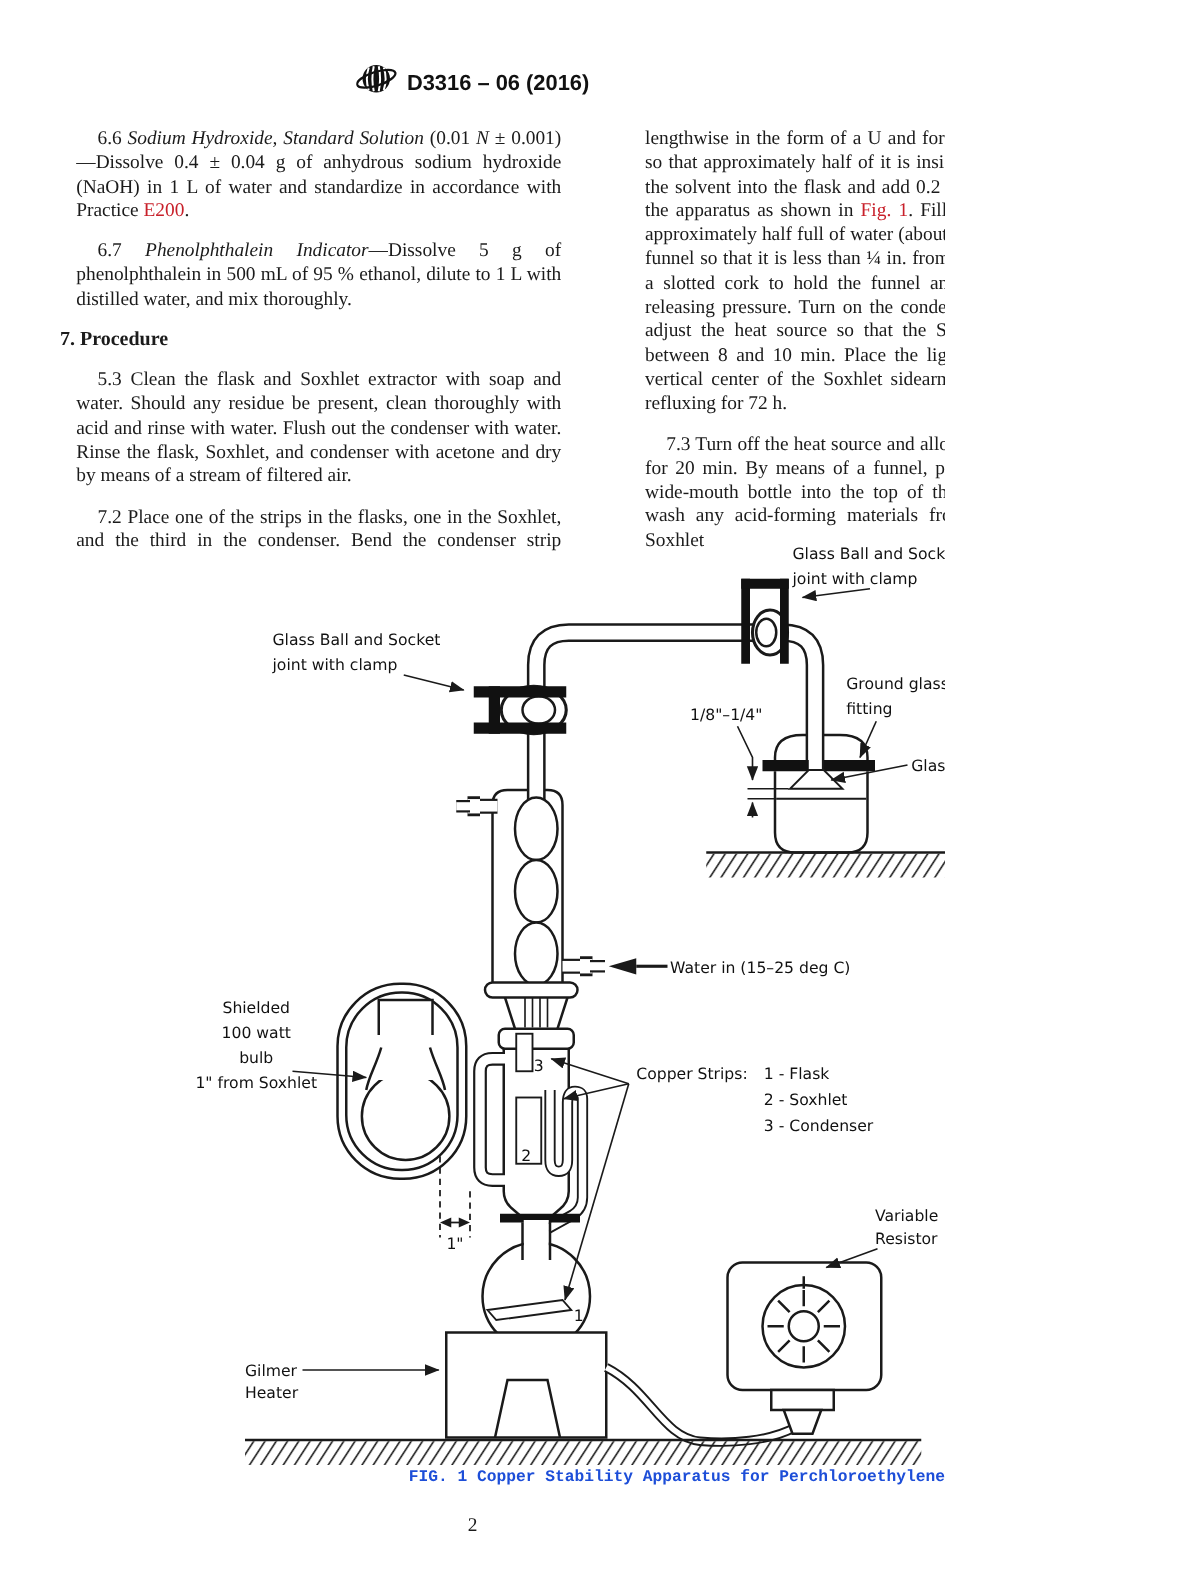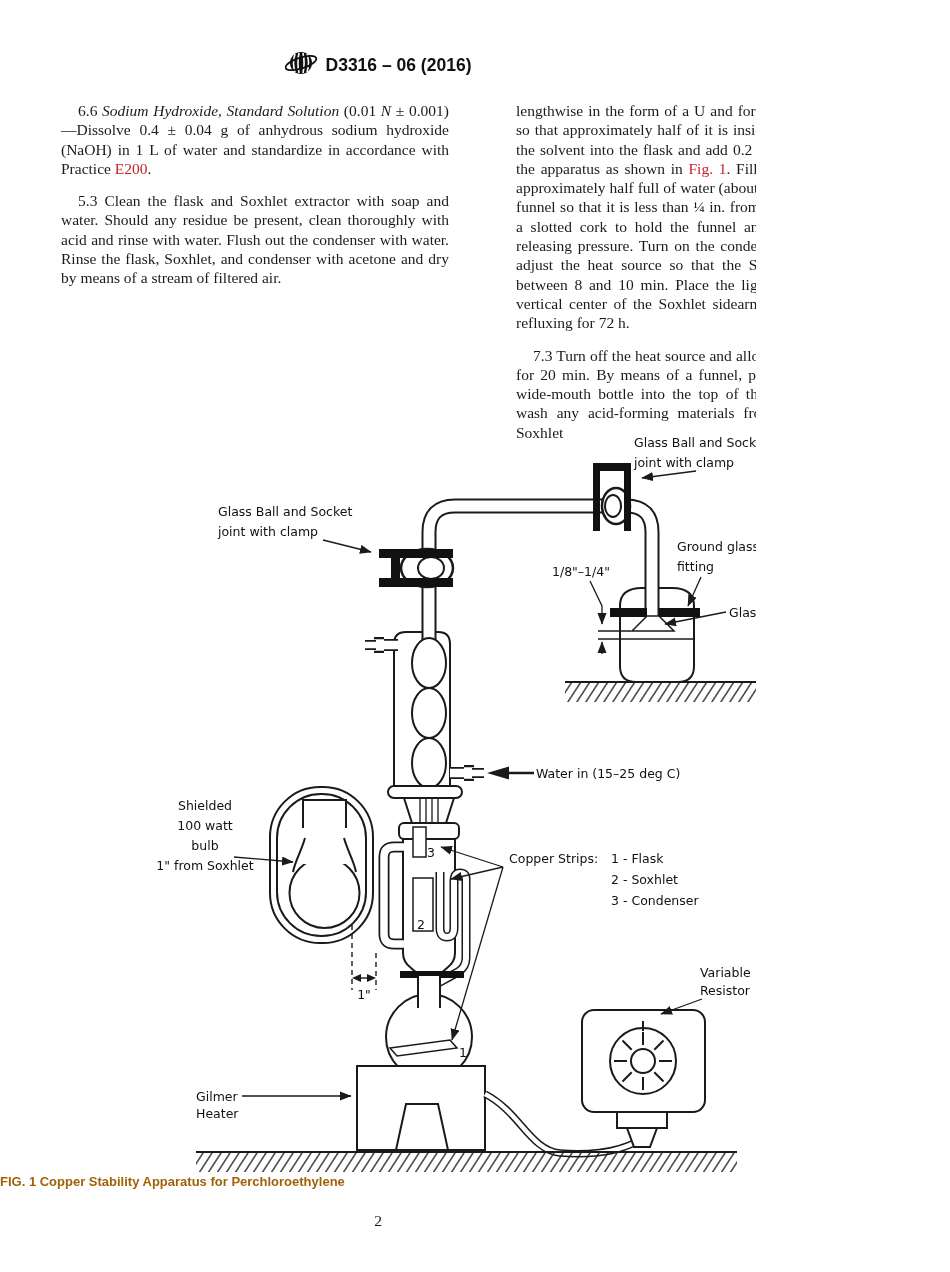--- a/index.html
+++ b/index.html
@@ -17,22 +17,22 @@
   .col p{margin:13px;}
   .col p + p{margin-top:5.5px;}
   .para{text-indent:17px;}
   .flush{text-align-last:justify;}
   .col h3{font-size:16px;line-height:19px;margin:13px 0 8px 0;text-align:left;font-family:"Liberation Serif",serif;}
   .i{font-style:italic;}
   .link{color:var(--red);}
   
   #fig{position:absolute;left:0;top:420px;width:950px;height:760px;}
   #fig text{font-family:"DejaVu Sans",sans-serif;font-size:12.5px;fill:#111;}
-  #caption{position:absolute;top:1174px;left:0;right:0;text-align:left;
-           font-family:Liberation Sans, sans-serif;font-weight:bold;font-size:13px;color:#a16207;}
+  #caption{position:absolute;top:1174px;left:0;right:0;text-align:right;
+           font-family:Liberation Mono, monospace;font-weight:bold;font-size:13px;color:#1d4ed8;}
   #pagenum{position:absolute;top:1212px;left:0;right:0;text-align:center;font-size:15.5px;}
 </style>
 </head>
 <body>
 
 <div id="page">
 
   <div id="hdr">
     <span>
       <svg width="34" height="27" viewBox="0 0 34 27">
@@ -44,21 +44,24 @@
         <ellipse cx="16" cy="13" rx="16" ry="5.5" fill="none" stroke="#111" stroke-width="1.8" transform="rotate(-18 16 13)"></ellipse>
       </svg>
     </span>
     <span class="ttl">D3316 – 06 (2016)</span>
   </div>
 
   <div id="chgbar"></div>
 
   <div class="col" id="col-left">
     <p class="para"><span>6.6 </span><span class="i">Sodium Hydroxide, Standard Solution</span><span> (0.01 </span><span class="i">N</span><span> ± 0.001)—Dissolve 0.4 ± 0.04 g of anhydrous sodium hydroxide (NaOH) in 1 L of water and standardize in accordance with Practice </span><span class="link">E200</span><span>.</span></p>
+    <p class="para"><span>6.7 </span><span class="i">Phenolphthalein Indicator</span><span>—Dissolve 5 g of phenolphthalein in 500 mL of 95 % ethanol, dilute to 1 L with distilled water, and mix thoroughly.</span></p>
+    <h3>7. Procedure</h3>
     <p class="para"><span>5.3 Clean the flask and Soxhlet extractor with soap and water. Should any residue be present, clean thoroughly with acid and rinse with water. Flush out the condenser with water. Rinse the flask, Soxhlet, and condenser with acetone and dry by means of a stream of filtered air.</span></p>
+    <p class="para flush"><span>7.2 Place one of the strips in the flasks, one in the Soxhlet, and the third in the condenser. Bend the condenser strip</span></p>
   </div>
 
   <div class="col" id="col-right">
     <p><span>lengthwise in the form of a U and force it into the condenser so that approximately half of it is inside. Measure 100 mL of the solvent into the flask and add 0.2 mL of water. Assemble the apparatus as shown in </span><span class="link">Fig. 1</span><span>. Fill the wide-mouth bottle approximately half full of water (about 100 mL) and insert the funnel so that it is less than ¼ in. from the water surface. Use a slotted cork to hold the funnel and provide a means of releasing pressure. Turn on the condenser cooling water and adjust the heat source so that the Soxhlet siphon cycle is between 8 and 10 min. Place the light bulb 1 in. from the vertical center of the Soxhlet sidearm vapor tube. Continue refluxing for 72 h.</span></p>
     <p class="para flush"><span>7.3 Turn off the heat source and allow the apparatus to cool for 20 min. By means of a funnel, pour the contents of the wide-mouth bottle into the top of the condenser. This will wash any acid-forming materials from the condenser and Soxhlet</span></p>
   </div>
 
   <svg id="fig" viewBox="0 0 950 760">
     <defs>
       <marker id="arr" markerWidth="10" markerHeight="8" refX="8.5" refY="3.5" orient="auto">

